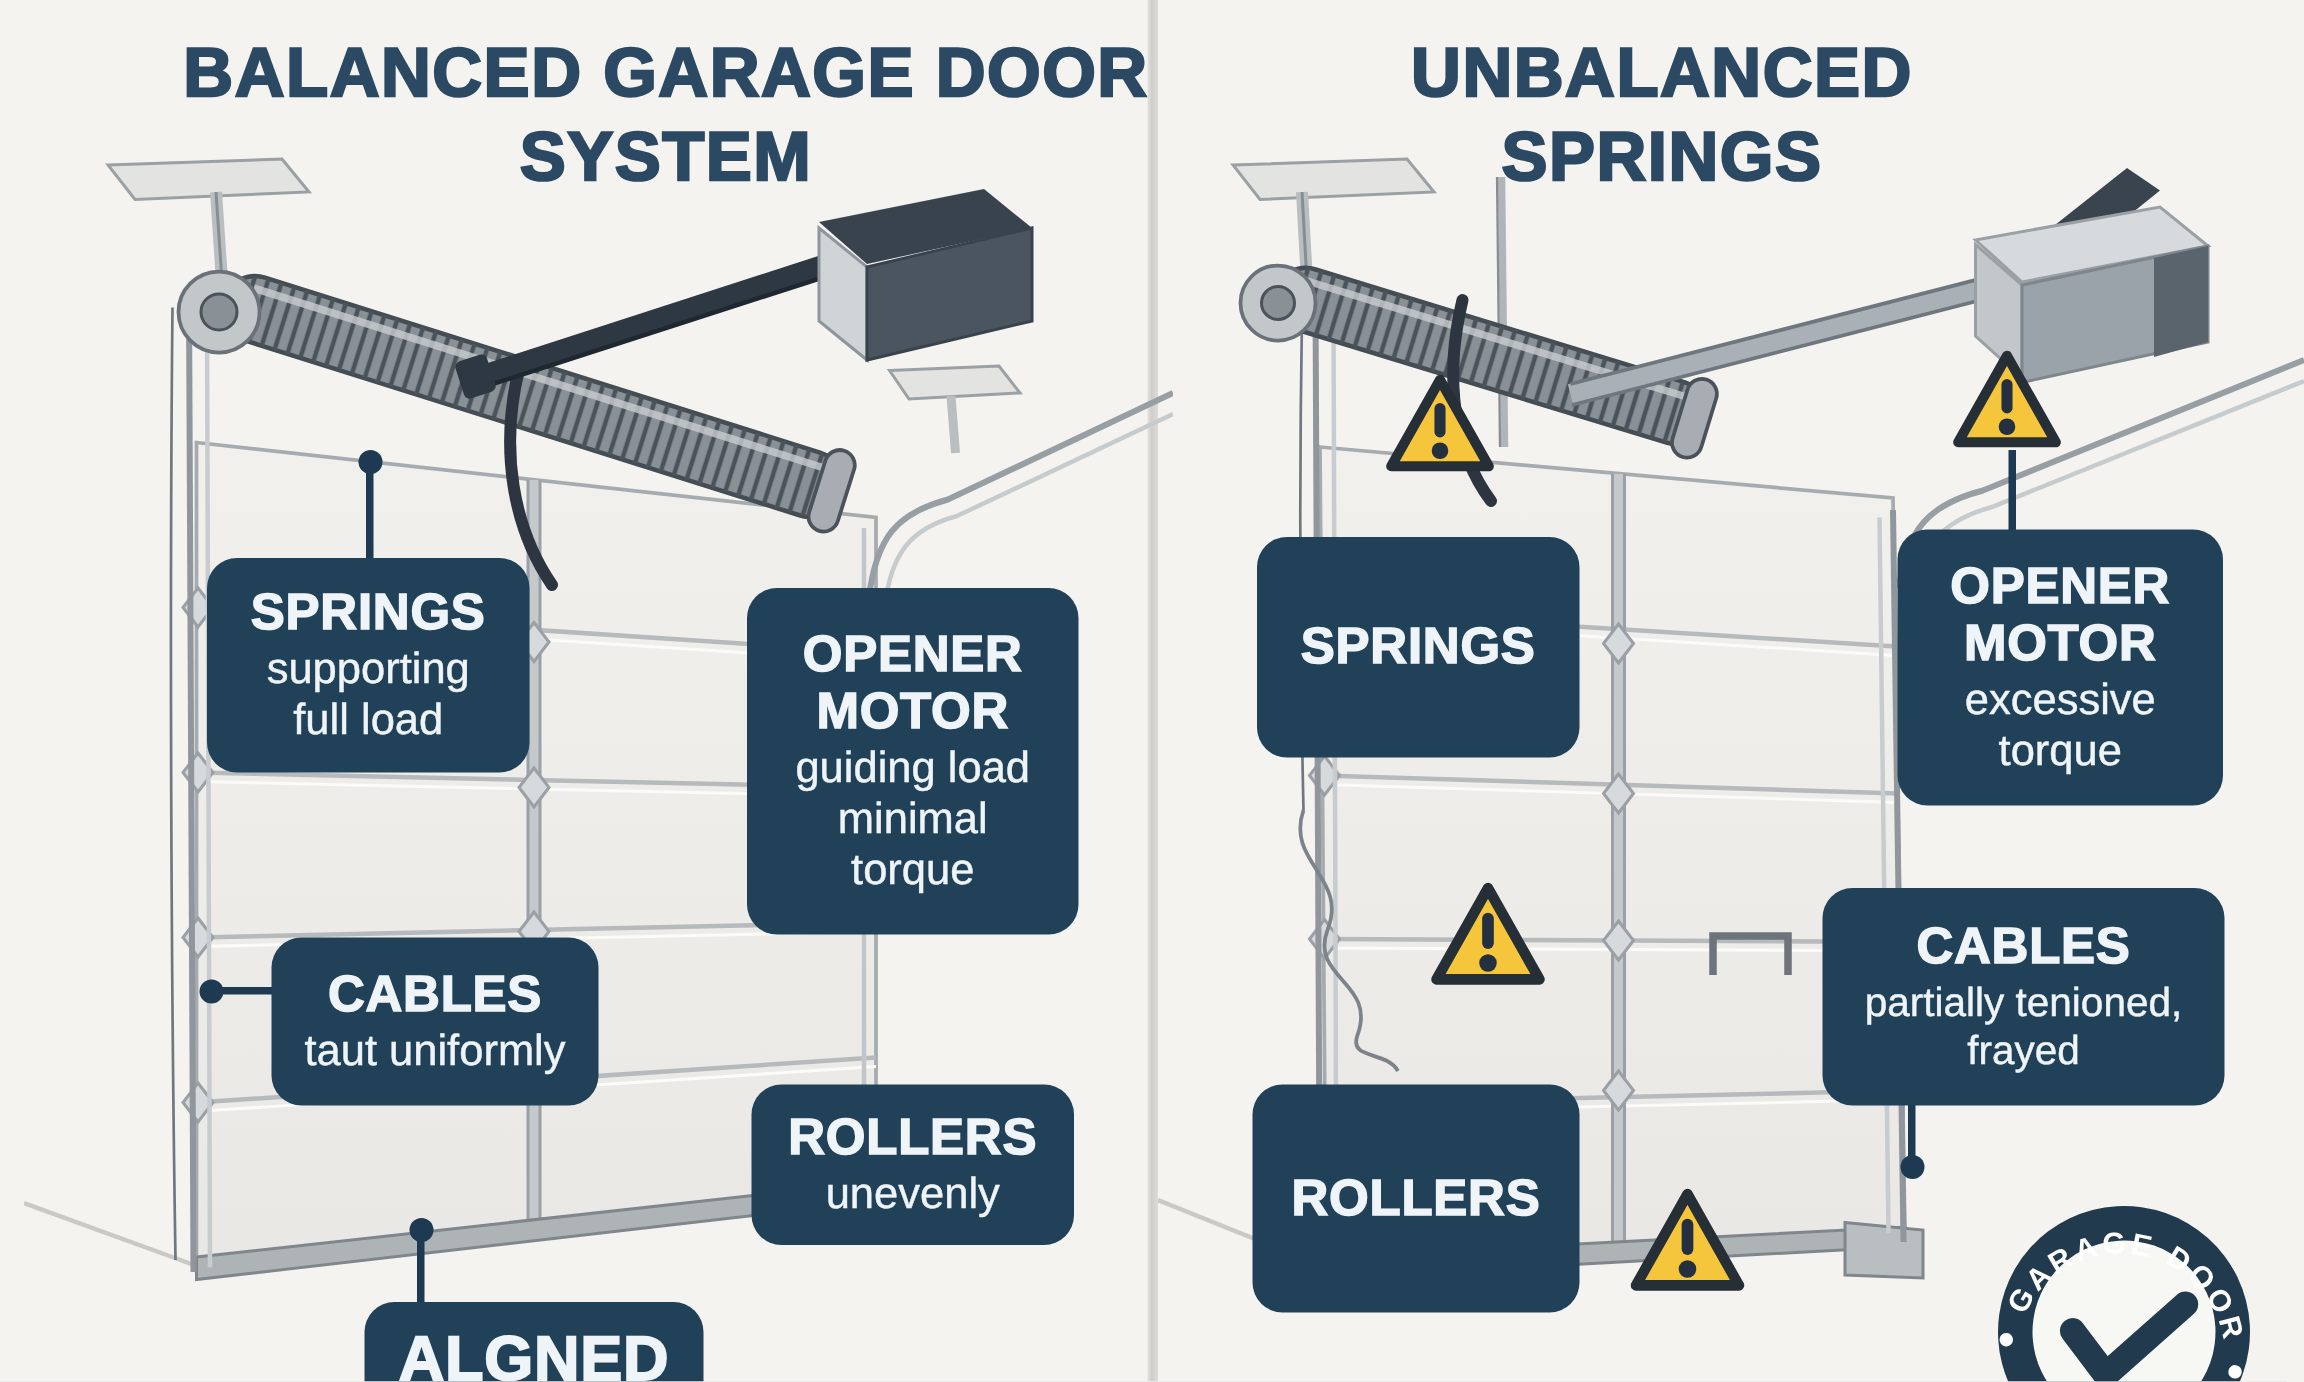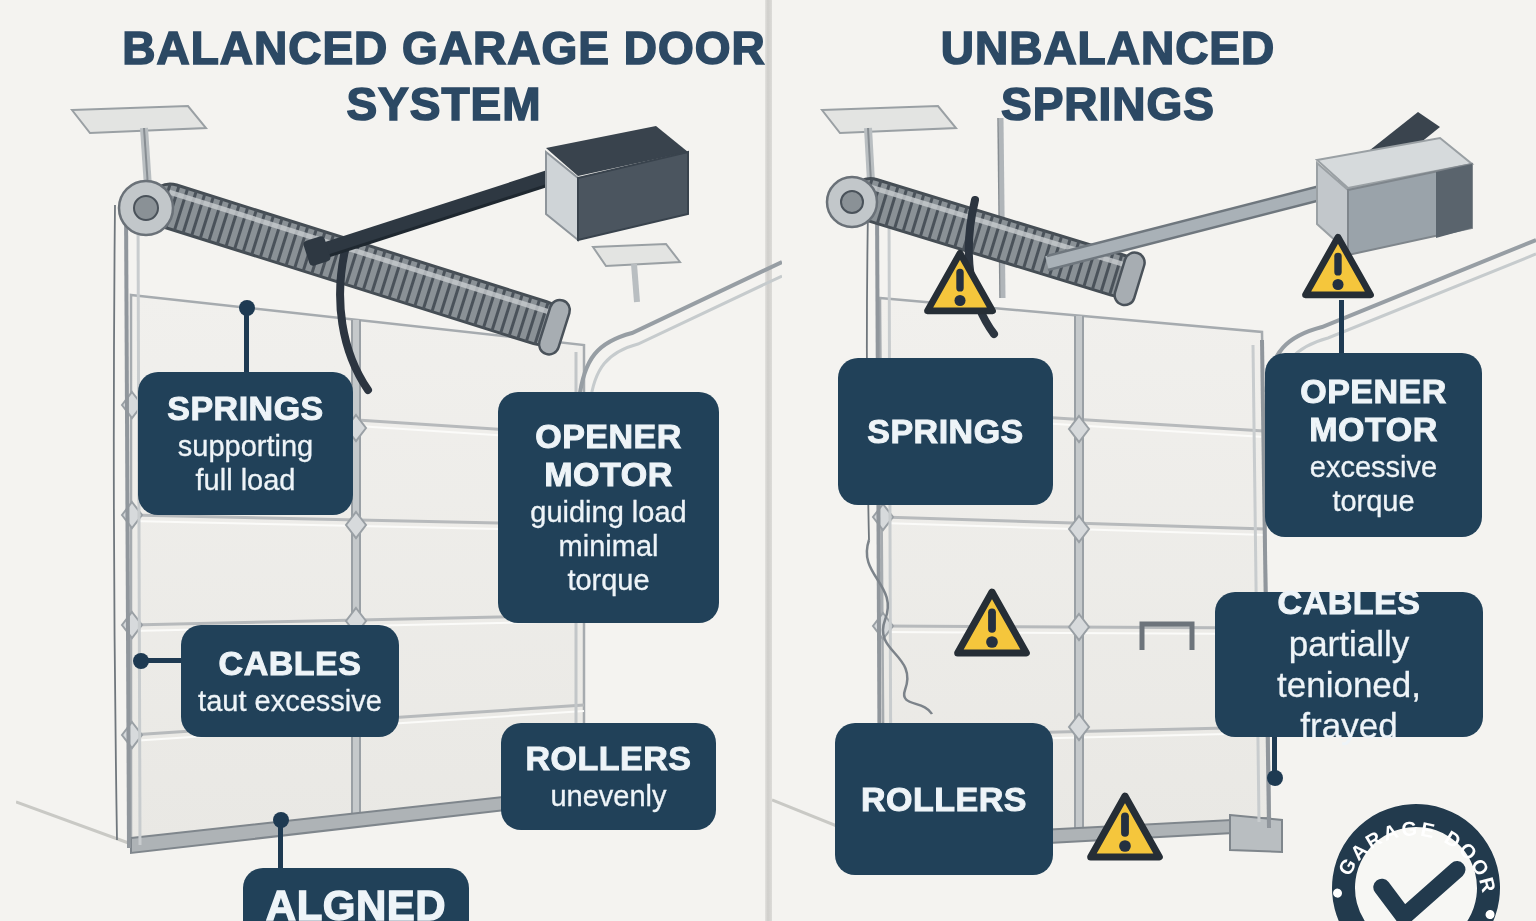--- a/index.html
+++ b/index.html
@@ -23,21 +23,21 @@
   .dot{position:absolute;width:16px;height:16px;border-radius:50%;background:#1e3a52;z-index:2;}
   .box{
     position:absolute;z-index:3;background:#214159;border-radius:20px;
     color:#eef4f8;text-align:center;box-sizing:border-box;
     display:flex;flex-direction:column;justify-content:center;
     padding:10px 6px;gap:3px;
   }
   .box .t{font-weight:bold;font-size:34px;line-height:1.12;letter-spacing:.5px;
     -webkit-text-stroke:1px #eef4f8;white-space:pre-line;}
   .box .d{font-size:29px;line-height:1.17;white-space:pre-line;-webkit-text-stroke:.3px #eef4f8;}
-  .box .d.small{font-size:35px;}
+  .box .d.small{font-size:27px;}
   .box .t.big{font-size:42px;-webkit-text-stroke:1.3px #eef4f8;}
   .warn{position:absolute;z-index:4;}
   .badge{position:absolute;z-index:4;left:1316px;top:788px;transform:rotate(8deg);}
 </style>
 </head>
 <body>
 
 <div class="canvas">
 
   <div class="panel" id="panel-left">
@@ -145,21 +145,21 @@
     </div>
     <div class="box" style="left:482px;top:392px;width:221px;height:231px;">
       <div class="t">OPENER
 MOTOR</div>
       <div class="d">guiding load
 minimal
 torque</div>
     </div>
     <div class="box" style="left:165px;top:625px;width:218px;height:112px;">
       <div class="t">CABLES</div>
-      <div class="d">taut excessive</div>
+      <div class="d">taut uniformly</div>
     </div>
     <div class="box" style="left:485px;top:723px;width:215px;height:107px;">
       <div class="t">ROLLERS</div>
       <div class="d">unevenly</div>
     </div>
     <div class="box" style="left:227px;top:868px;width:226px;height:80px;justify-content:flex-start;padding-top:14px;">
       <div class="t big">ALGNED</div>
     </div>
   </div>
 

